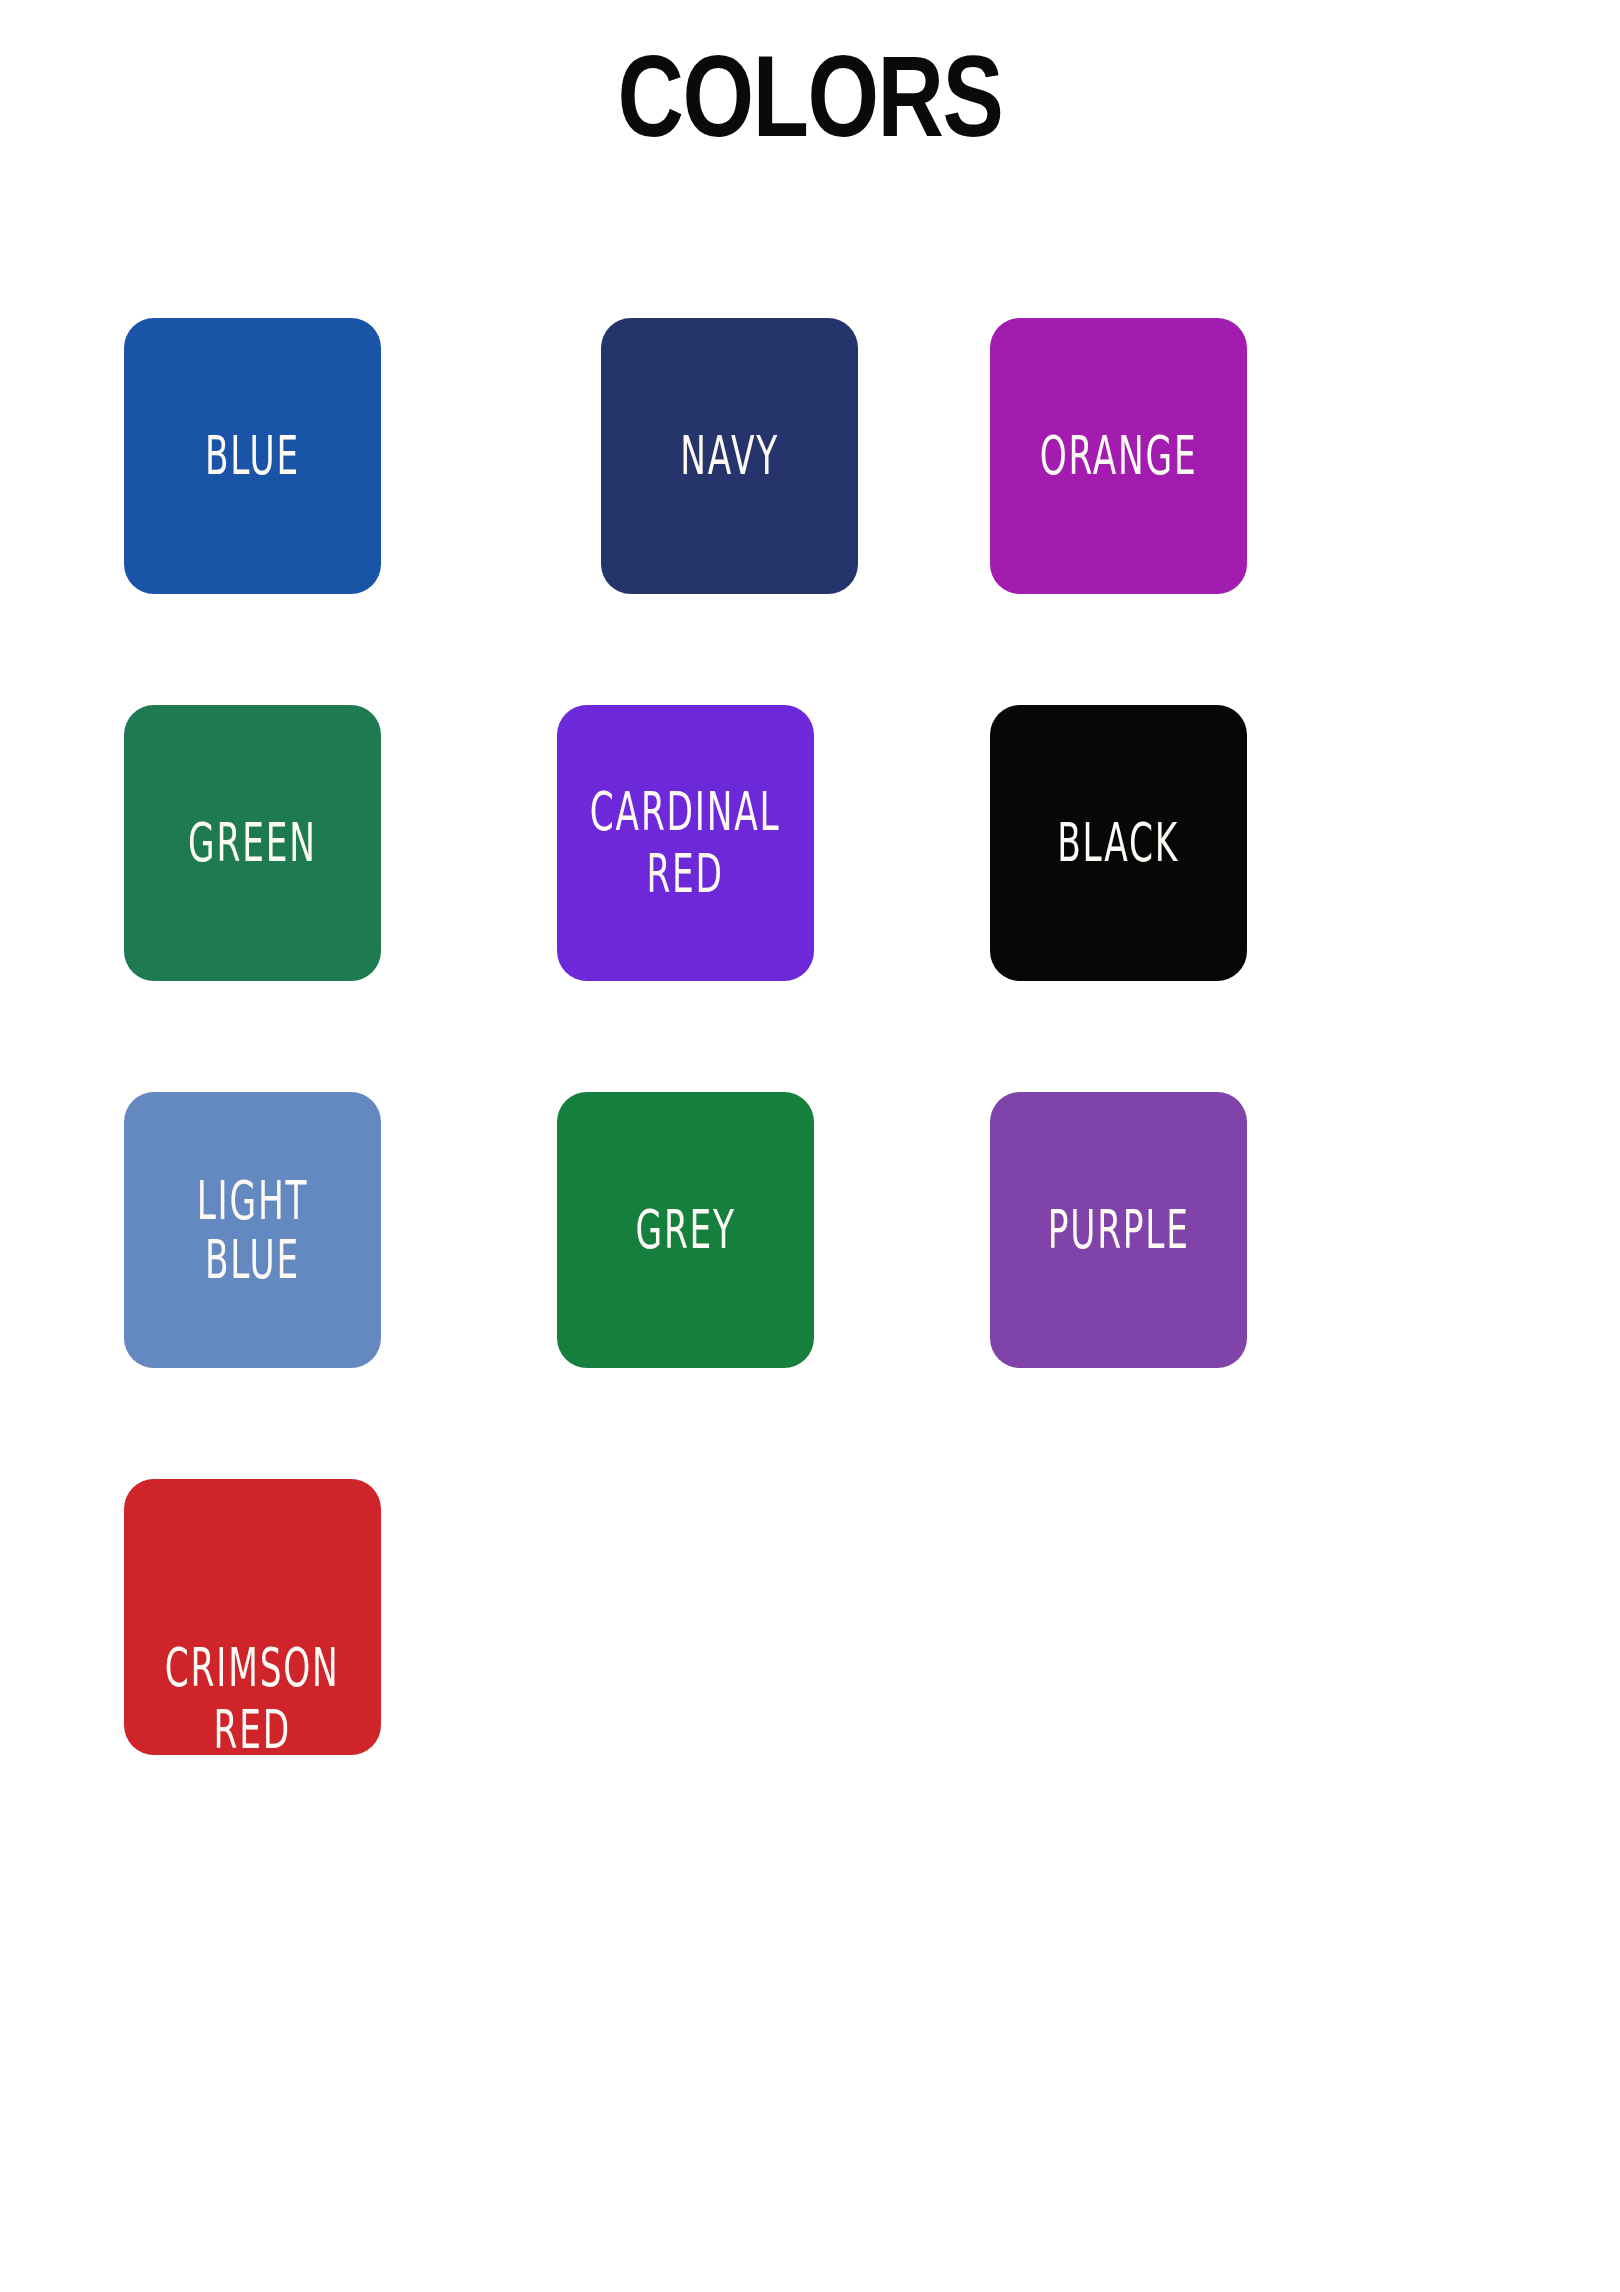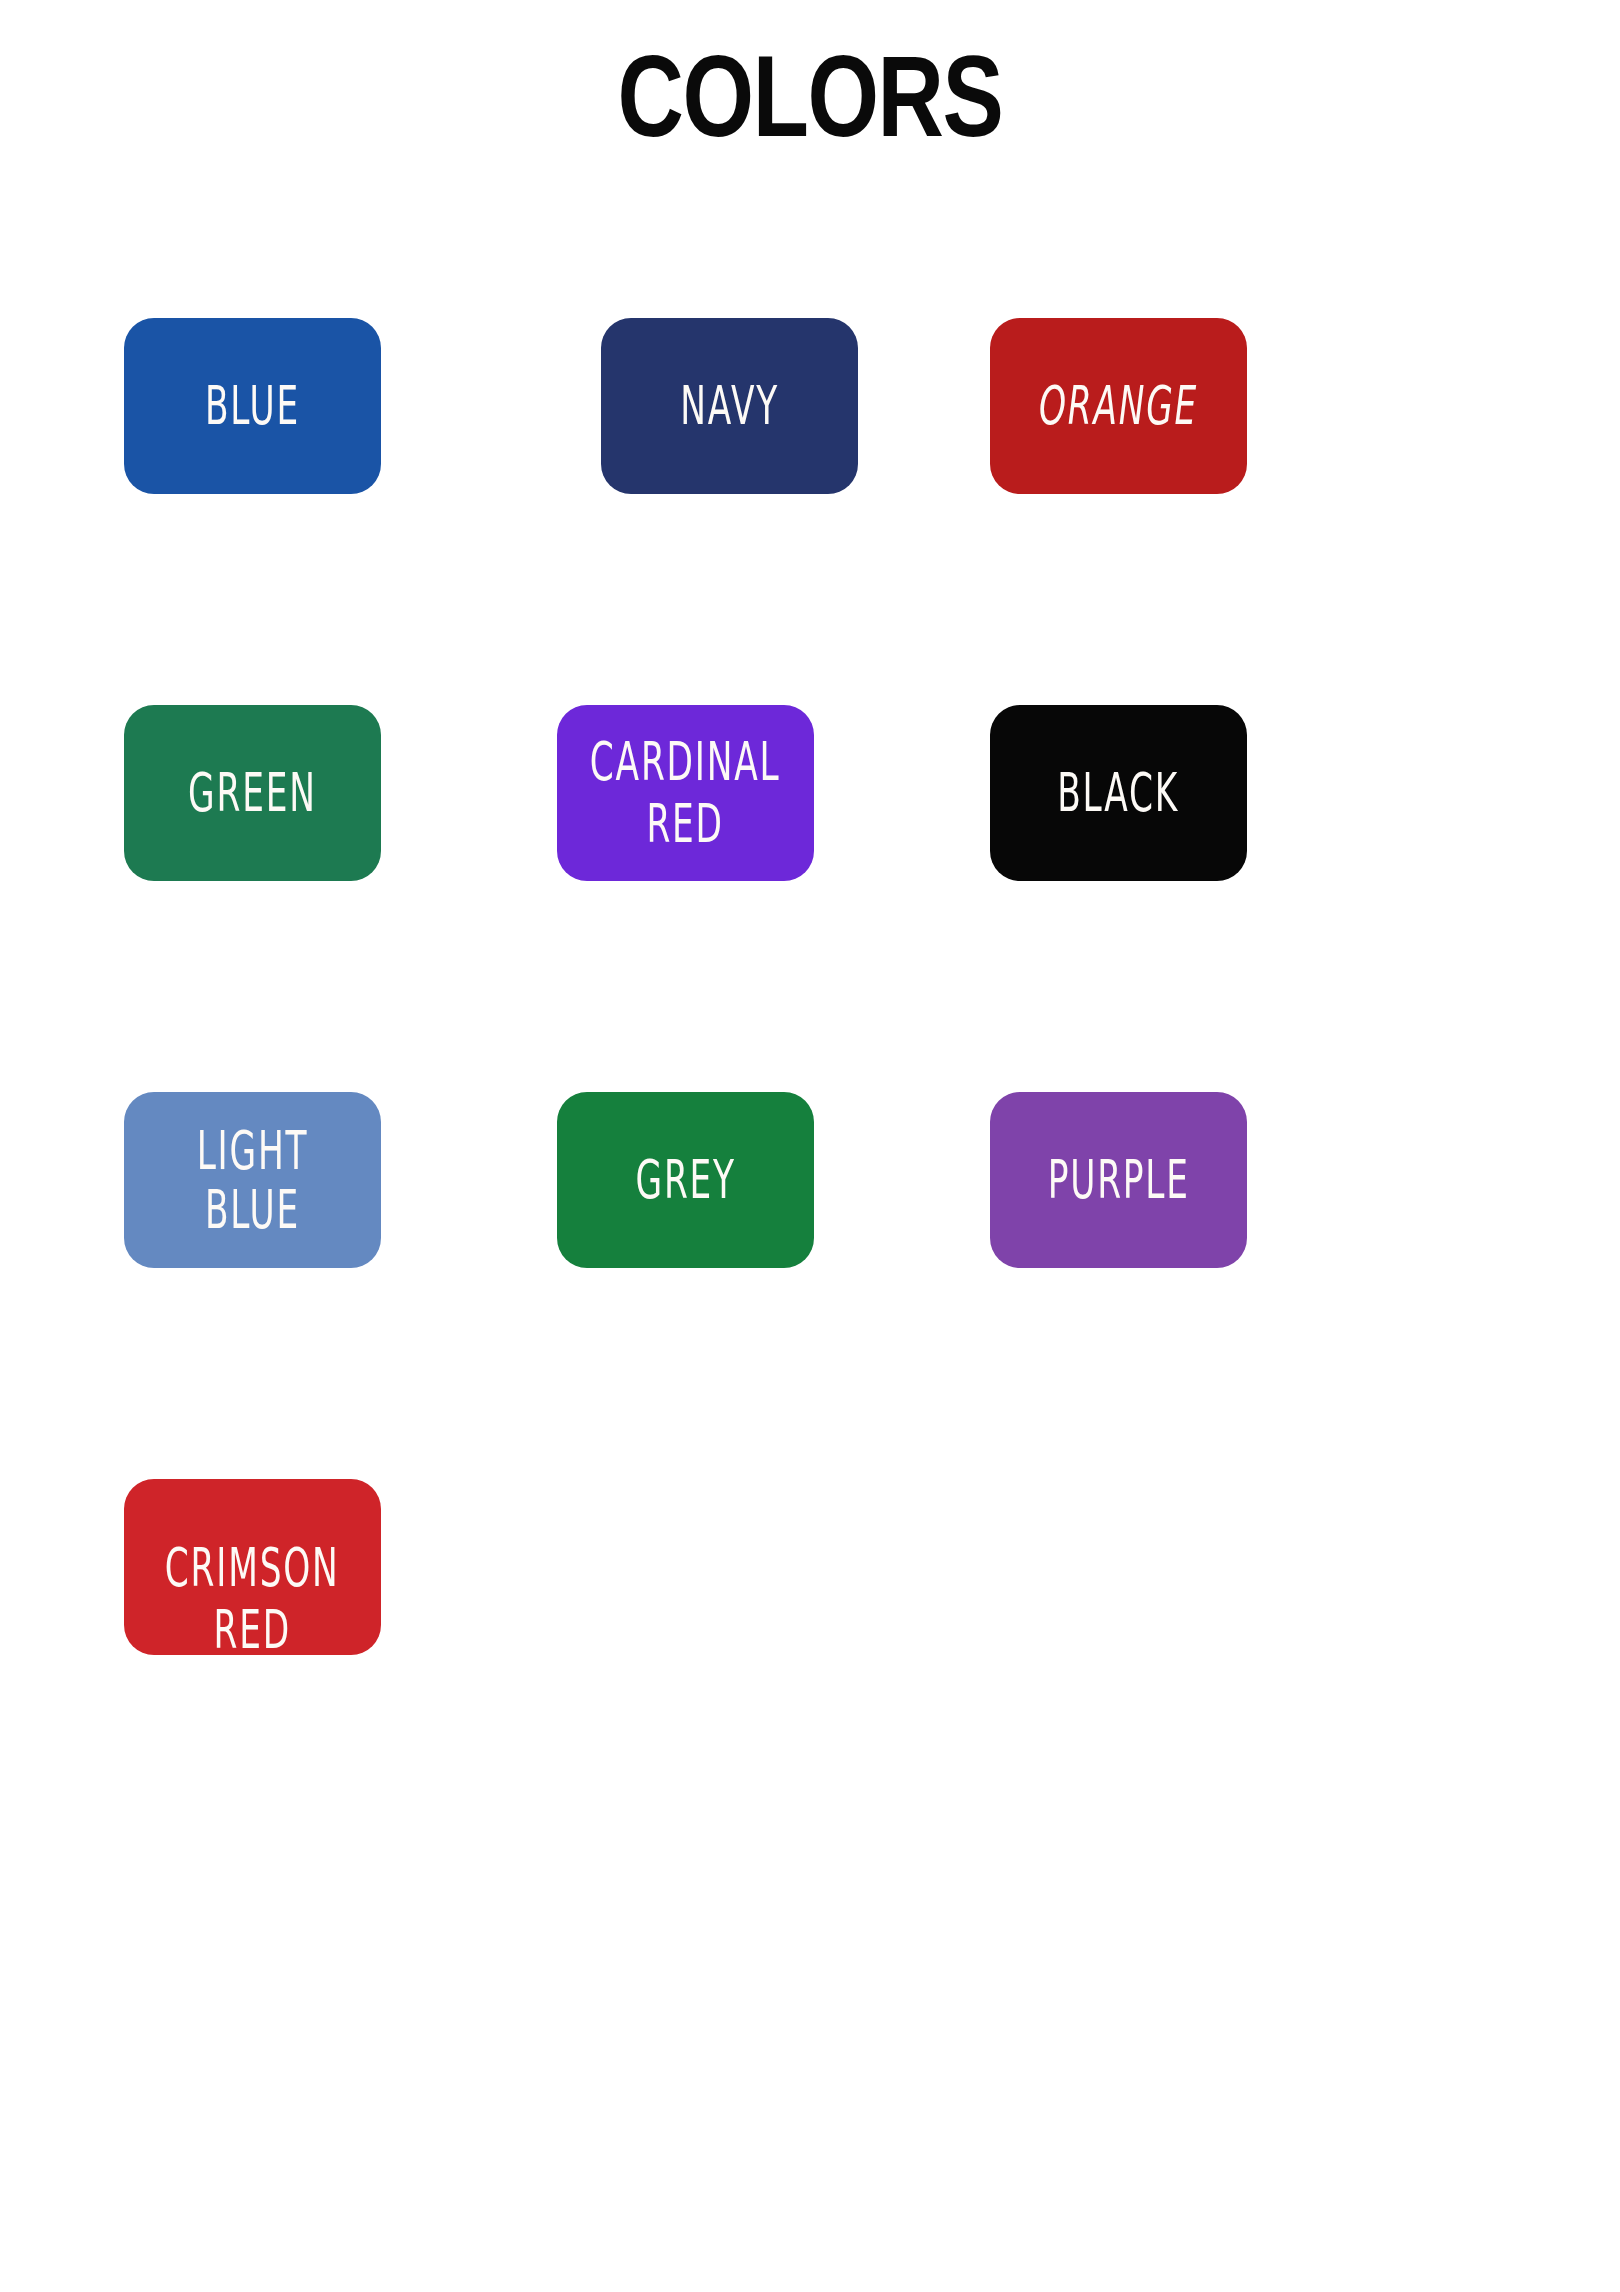--- a/index.html
+++ b/index.html
@@ -49,21 +49,21 @@
     width: 1406px;
     display: grid;
     grid-template-columns: repeat(3, 257px);
     grid-auto-rows: 251px;
     column-gap: 176px;
     row-gap: 136px;
   }
 
   .swatch {
     width: 257px;
-    height: 176px;
+    height: 276px;
     border-radius: 30px;
     display: flex;
     align-items: center;
     justify-content: center;
     box-sizing: border-box;
     padding: 5.4px 9px;
     overflow: hidden;
   }
 
   .swatch-label {
@@ -91,21 +91,21 @@
 
   <div class="page-title">COLORS</div>
 
   <div class="swatch-grid">
       <div class="swatch" style="background: rgb(26, 84, 166);">
         <div class="swatch-label" style="color: rgb(253, 250, 246);">BLUE</div>
       </div>
       <div class="swatch" style="background: rgb(37, 53, 108); margin-left: 44px;">
         <div class="swatch-label" style="color: rgb(253, 250, 246);">NAVY</div>
       </div>
-      <div class="swatch" style="background: #b91c1c; font-style: italic;">
+      <div class="swatch" style="background: #a21caf;">
         <div class="swatch-label" style="color: rgb(253, 250, 246);">ORANGE</div>
       </div>
       <div class="swatch" style="background: rgb(29, 122, 81); padding-left: 8px;">
         <div class="swatch-label" style="color: rgb(253, 250, 246);">GREEN</div>
       </div>
       <div class="swatch" style="background: #6d28d9;">
         <div class="swatch-label two-line" style="color: rgb(253, 250, 246);">CARDINAL
 RED</div>
       </div>
       <div class="swatch" style="background: rgb(7, 7, 7);">

